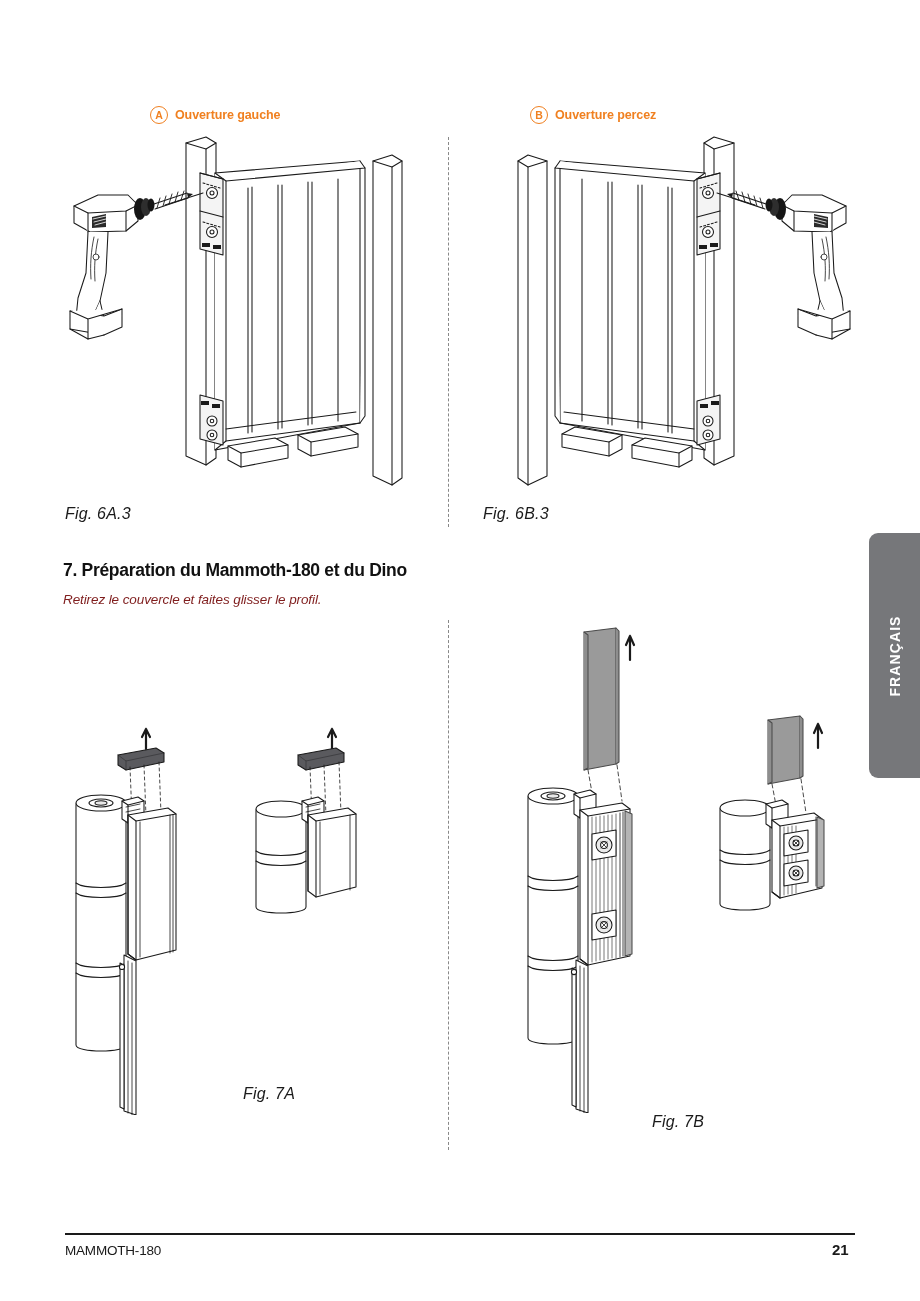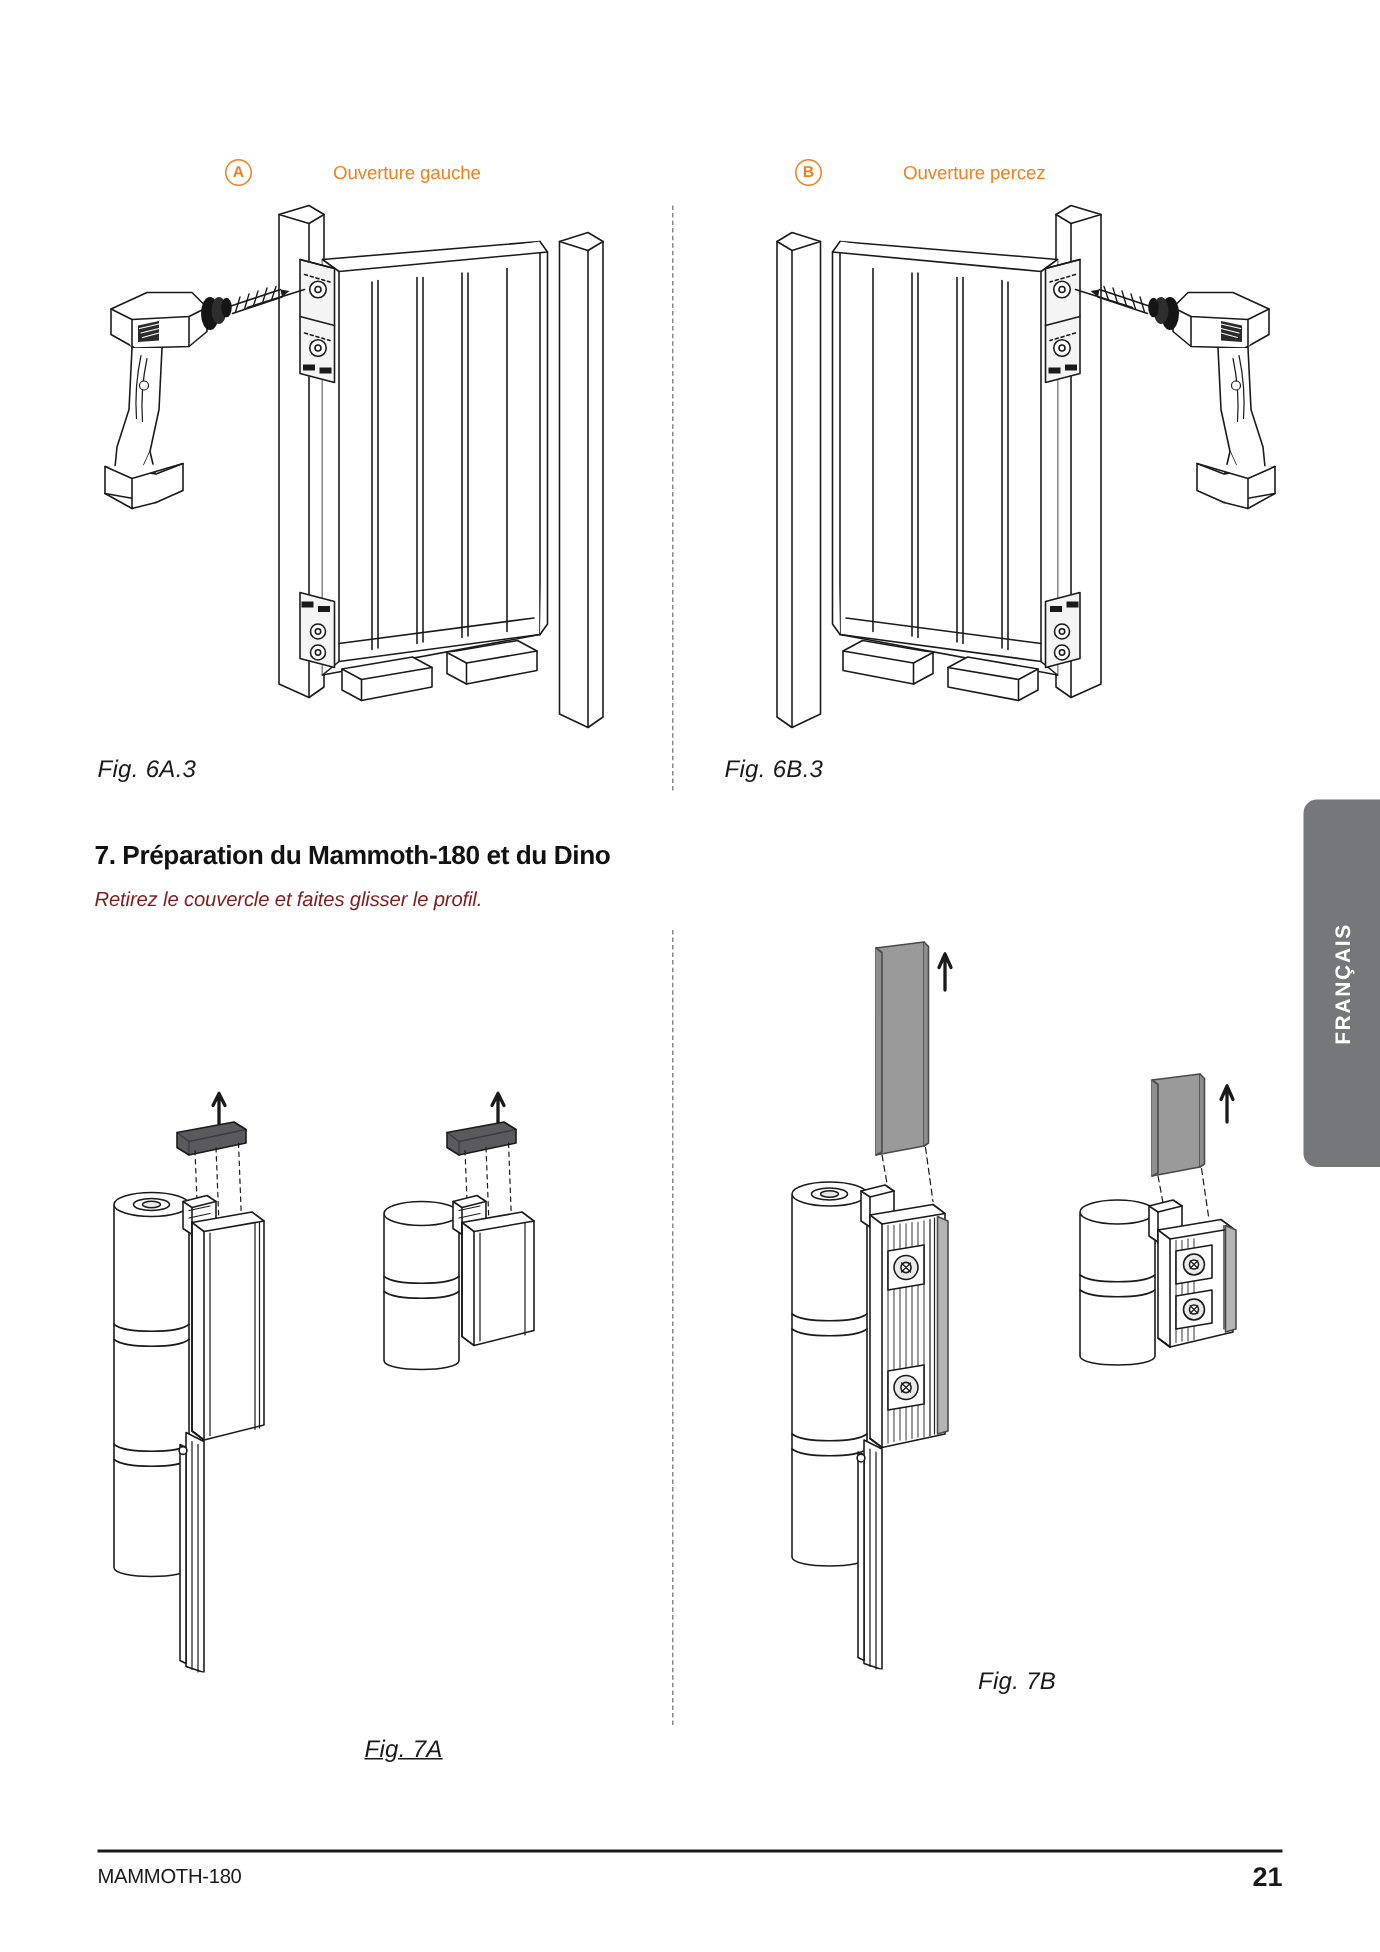--- a/index.html
+++ b/index.html
@@ -10,35 +10,35 @@
 
   
   .intro{position:absolute;left:65px;top:60px;width:790px;
          font-size:13.5px;line-height:1.35;letter-spacing:-0.1px;color:#1a1a1a;}
 
   
   .callout{position:absolute;display:flex;align-items:center;gap:7px;}
   .callout .bullet{width:16px;height:16px;border-radius:50%;
       border:1.3px solid #F08020;color:#F08020;font-size:10.5px;font-weight:bold;
       display:flex;align-items:center;justify-content:center;line-height:1;}
-  .callout .ctext{color:#F08020;font-weight:normal;font-size:12.5px;letter-spacing:-0.1px;margin-left:47px;}
+  .callout .ctext{color:#F08020;font-weight:bold;font-size:12.5px;letter-spacing:-0.1px;}
   #callout-a{left:150px;top:106px;}
   #callout-b{left:530px;top:106px;}
 
   
   .vdivide{position:absolute;width:0;border-left:1.6px dashed #888;}
   #divider-top{left:448px;top:137px;height:390px;}
   #divider-bottom{left:448px;top:620px;height:530px;}
 
   
   .fig-caption{position:absolute;font-style:italic;font-size:16px;color:#1a1a1a;
                letter-spacing:0.2px;}
   #cap-6a{left:65px;top:505px;}
   #cap-6b{left:483px;top:505px;}
-  #cap-7a{left:243px;top:1158px;text-decoration:underline;}
+  #cap-7a{left:243px;top:1085px;}
   #cap-7b{left:652px;top:1113px;}
 
   
   .section-h{position:absolute;left:63px;top:560px;font-size:17.5px;font-weight:bold;
              letter-spacing:-0.3px;color:#111;}
   .section-sub{position:absolute;left:63px;top:592px;font-size:13.5px;
                letter-spacing:-0.1px;color:#7f1d1d;font-style:italic;}
 
   
   #lang-tab{position:absolute;left:869px;top:533px;width:51px;height:245px;
@@ -46,22 +46,22 @@
   #lang-tab .lbl{position:absolute;left:50%;top:50%;
       transform:translate(-50%,-50%) rotate(-90deg);
       color:#ffffff;font-size:14px;font-weight:bold;letter-spacing:1.1px;
       white-space:nowrap;}
 
   
   #footer-rule{position:absolute;left:65px;top:1233px;width:790px;height:1.6px;
                background:#1a1a1a;}
   #footer-left{position:absolute;left:65px;top:1243px;font-size:13.5px;
                font-weight:normal;letter-spacing:-0.2px;}
-  #footer-right{position:absolute;left:832px;top:1241px;width:23px;text-align:right;
-                font-size:18px;font-weight:bold;}
+  #footer-right{position:absolute;left:832px;top:1241px;width:23px;text-align:left;
+                font-size:15px;font-weight:bold;}
 
   
   .illus{position:absolute;}
   #fig-6a-art{left:60px;top:133px;width:385px;height:365px;}
   #fig-6b-art{left:470px;top:133px;width:390px;height:365px;}
   #fig-7a-art{left:60px;top:715px;width:380px;height:400px;}
   #fig-7b-art{left:470px;top:608px;width:390px;height:505px;}
   .illus svg{display:block;width:100%;height:100%;}
 </style>
 </head>

